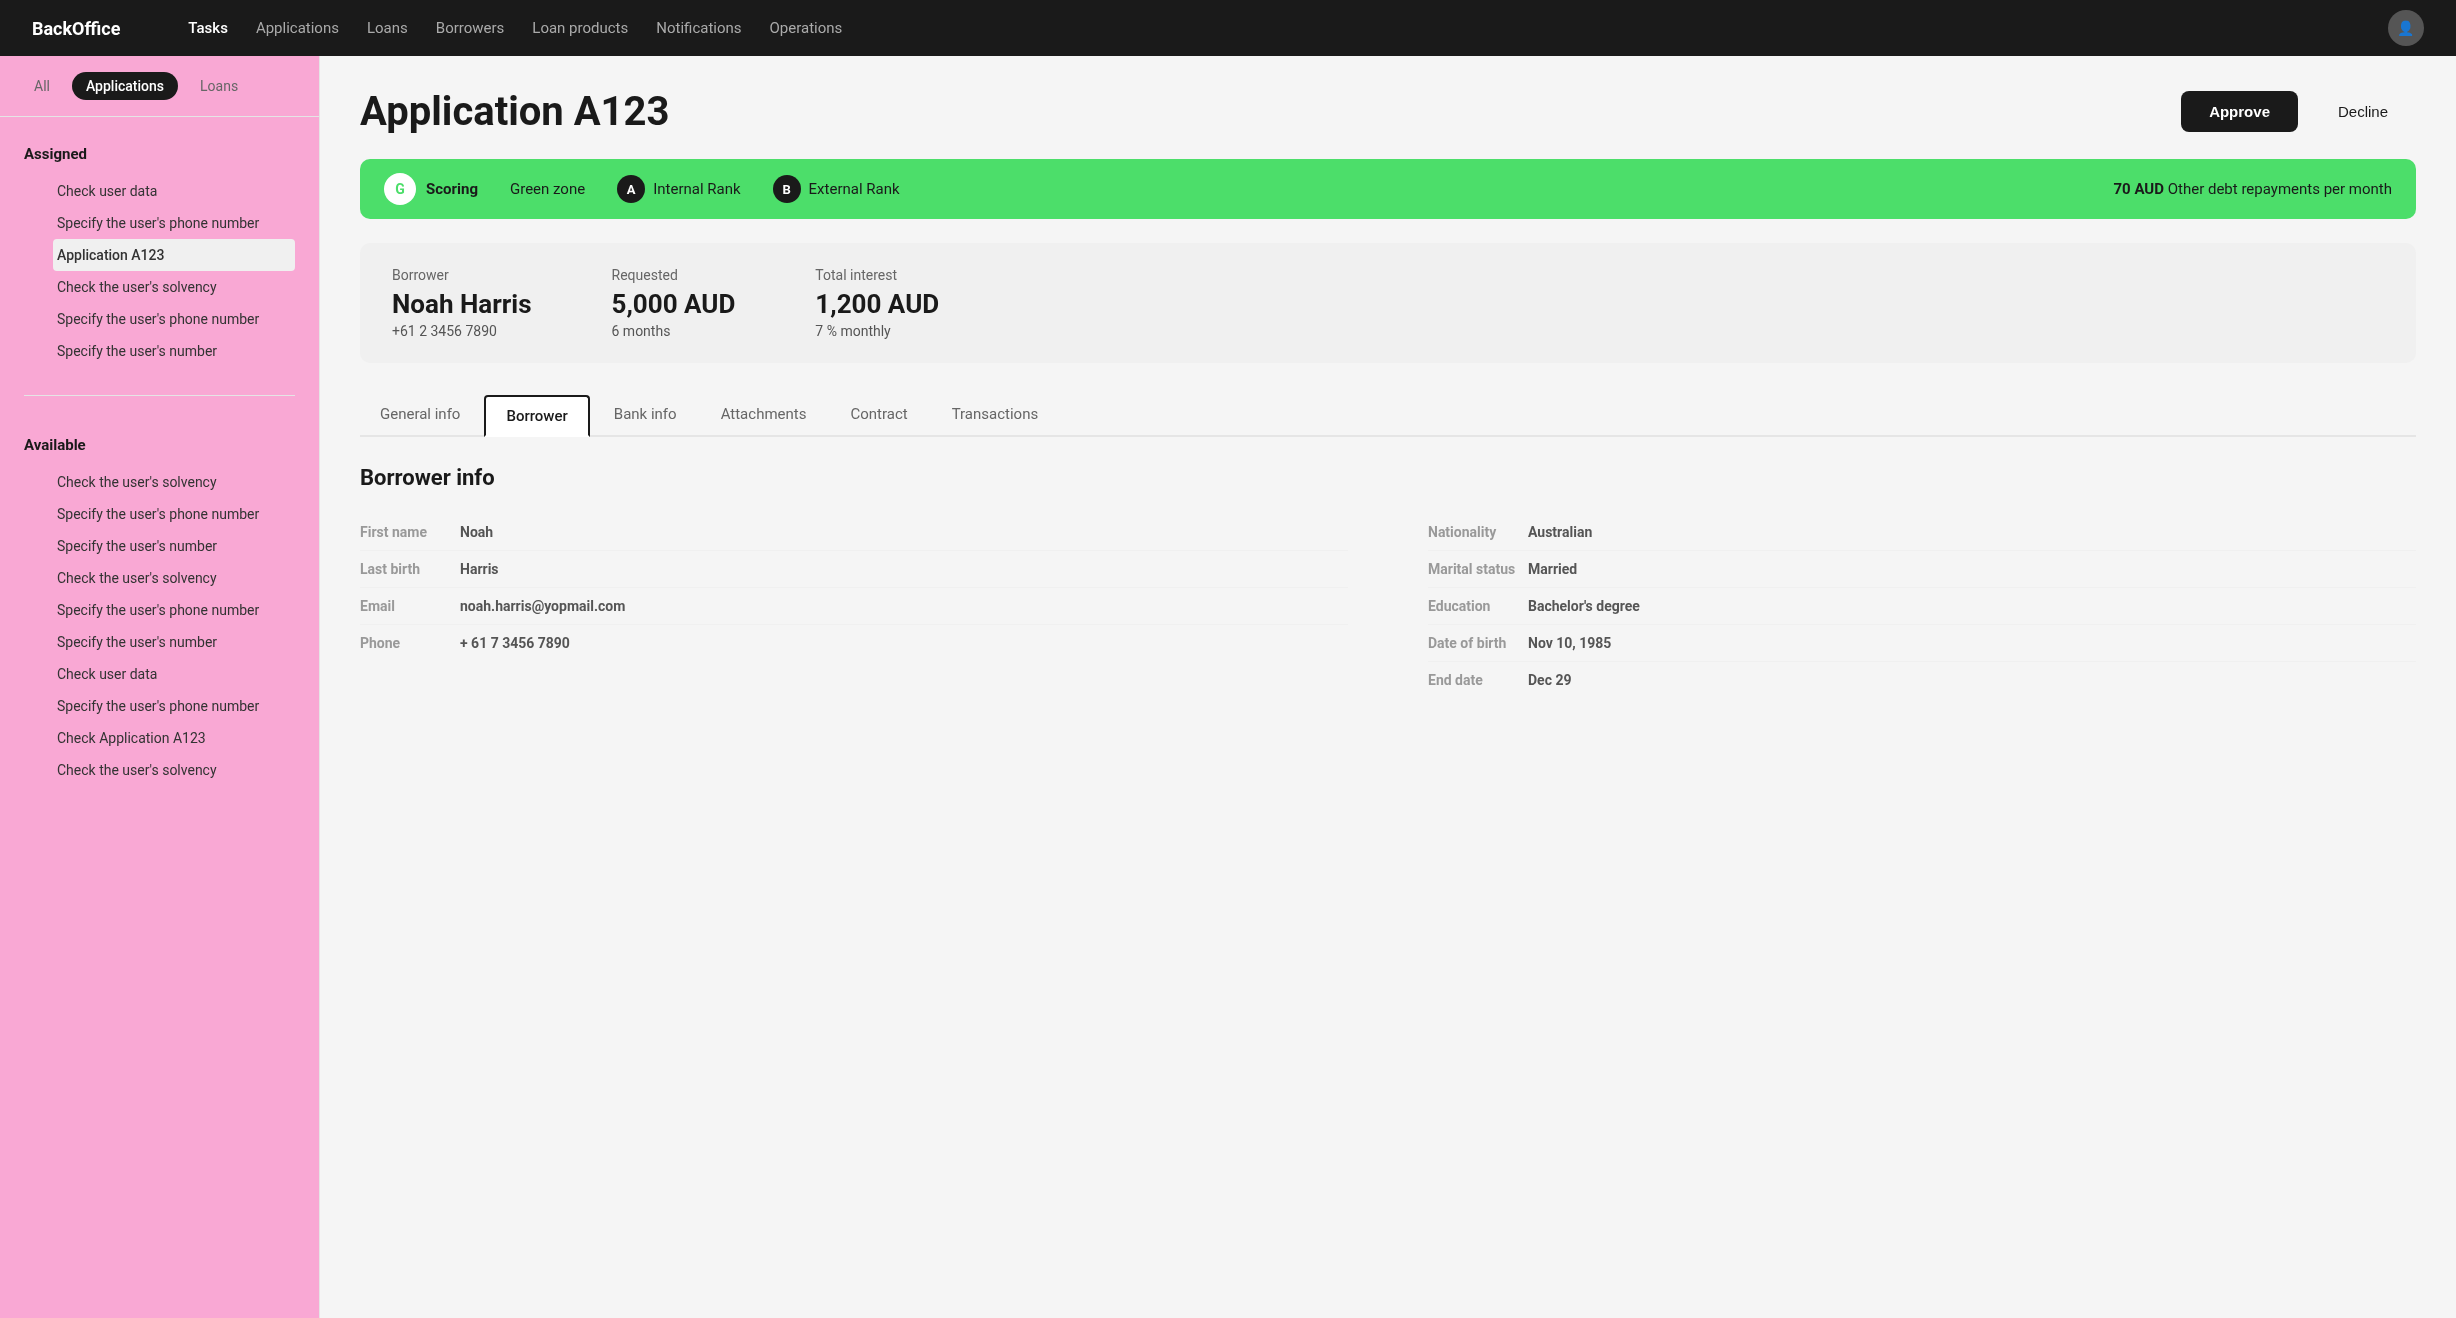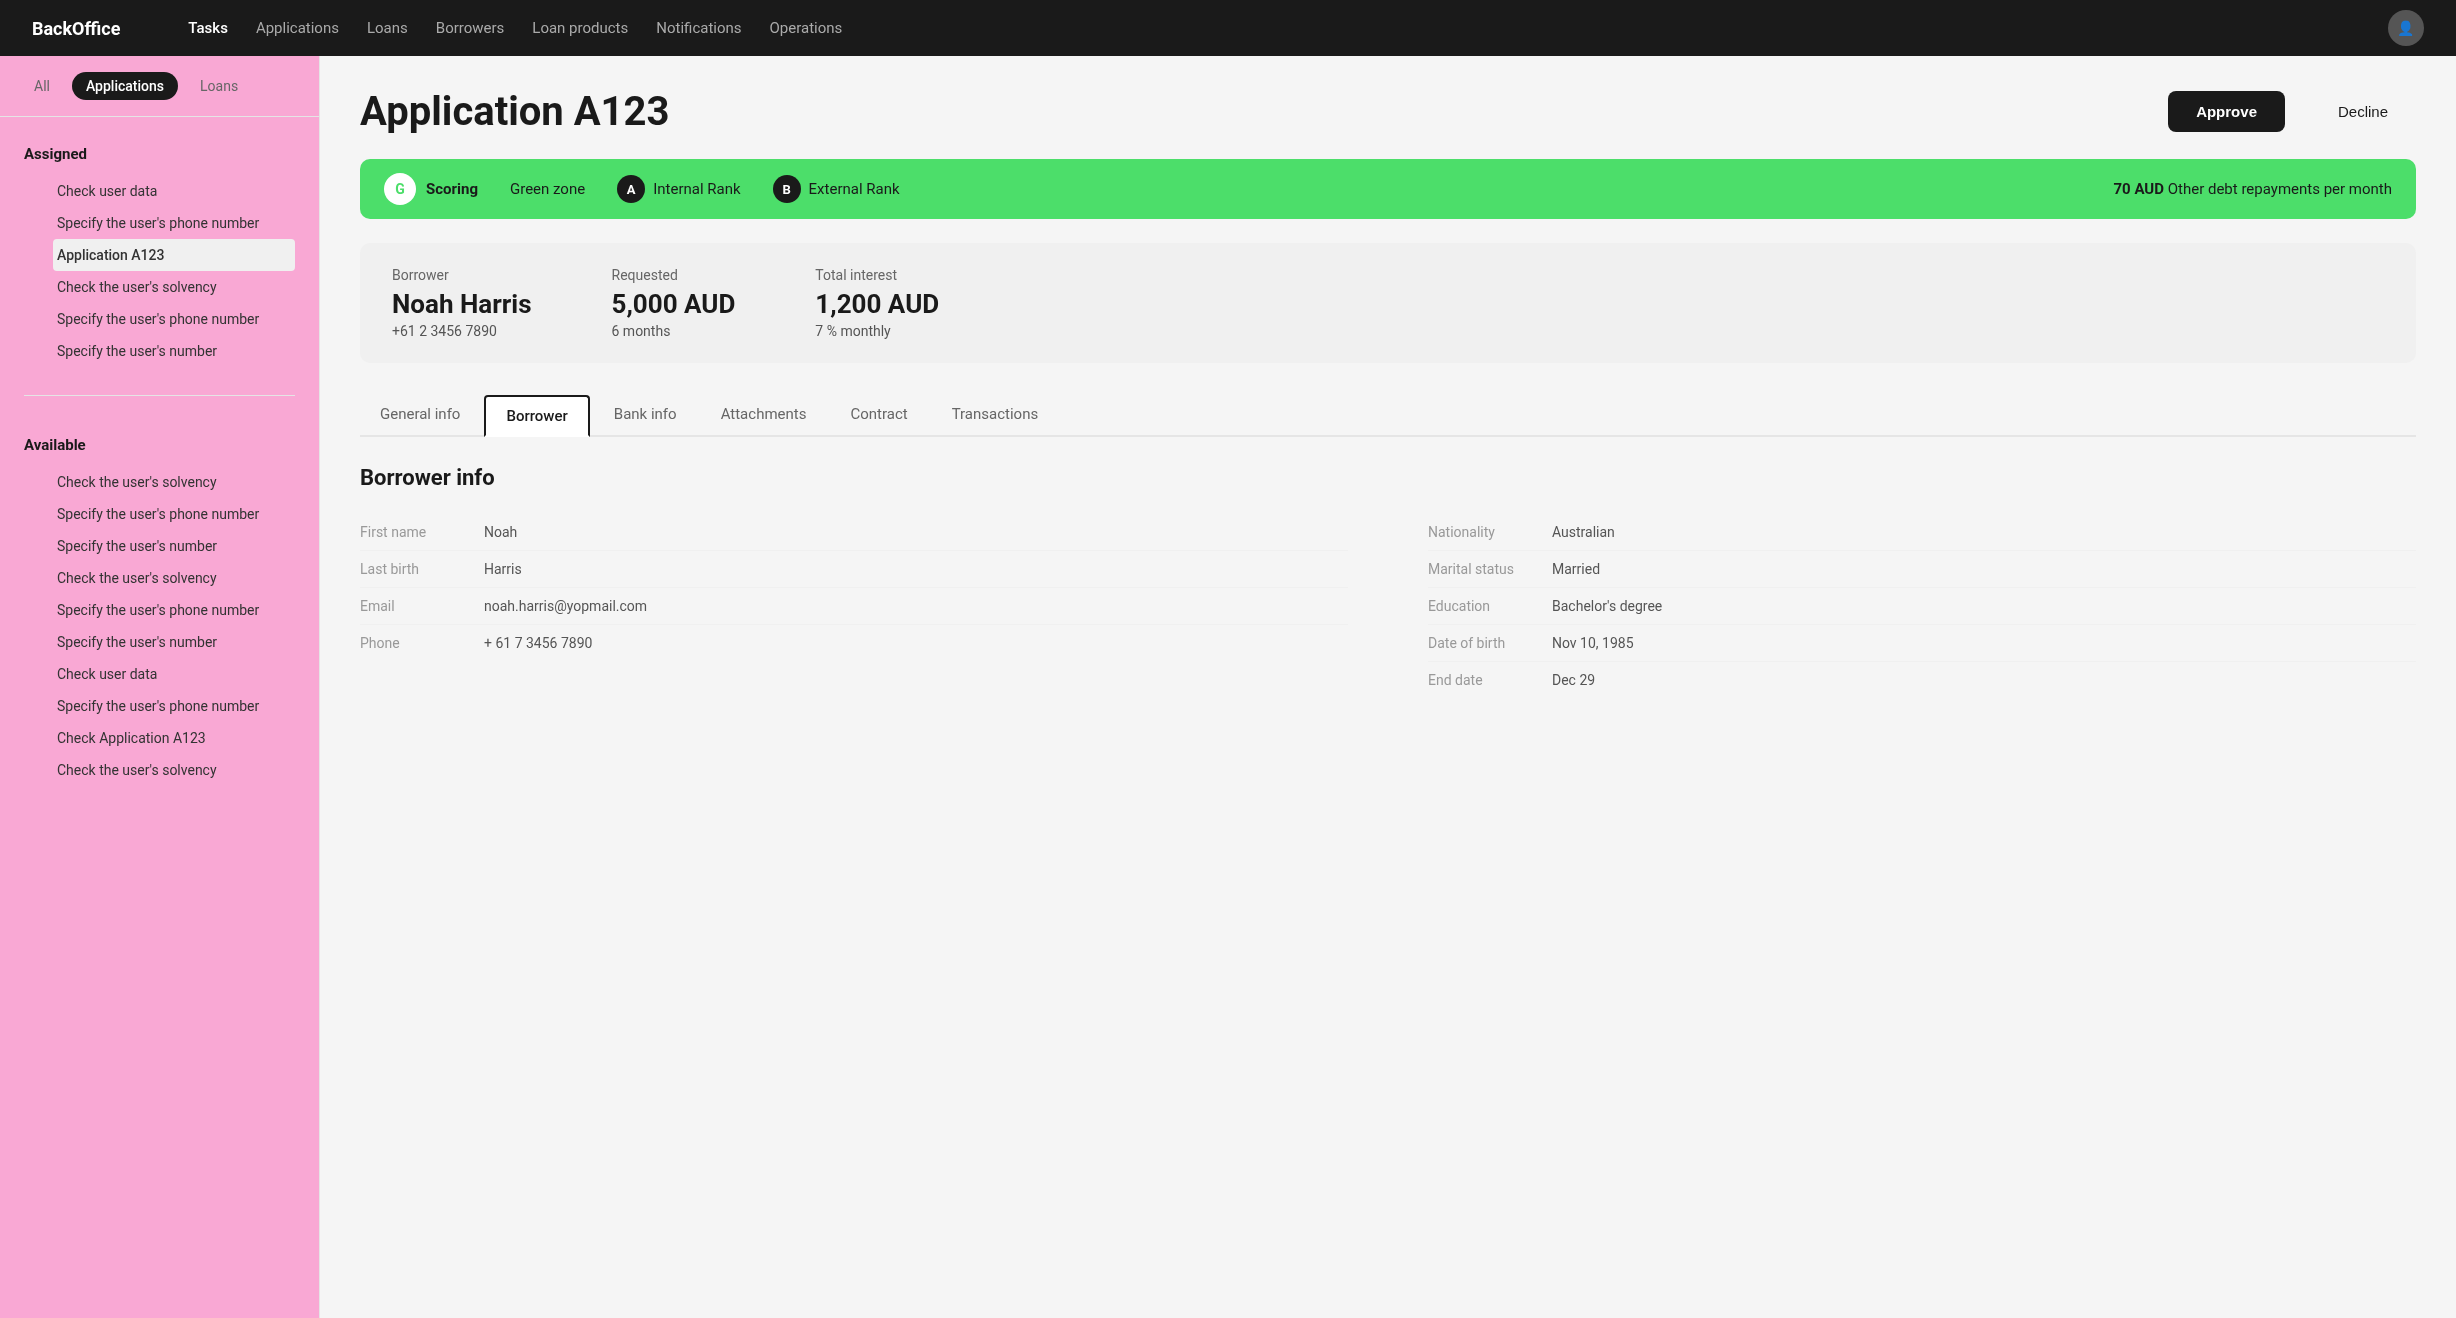--- a/index.html
+++ b/index.html
@@ -125,21 +125,21 @@
       justify-content: space-between;
       margin-bottom: 24px;
     }
     .page-title {
       font-size: 40px;
       font-weight: 700;
       color: #1a1a1a;
     }
     .header-actions {
       display: flex;
-      gap: 25px;
+      gap: 12px;
       align-items: center;
     }
     .btn-approve {
       background: #1a1a1a;
       color: #fff;
       border: none;
       padding: 12px 28px;
       border-radius: 8px;
       font-size: 15px;
       font-weight: 600;
@@ -276,24 +276,24 @@
       font-weight: 700;
       margin-bottom: 24px;
     }
     .info-grid {
       display: grid;
       grid-template-columns: 1fr 1fr;
       gap: 0 80px;
     }
     .info-row {
       display: flex;
-      gap: 24px;
       padding: 10px 0;
       border-bottom: 1px solid #f0f0f0;
       align-items: baseline;
+      font-weight: bold;
     }
     .info-row:last-child {
       border-bottom: none;
     }
     .info-label {
       font-size: 14px;
       color: #999;
       min-width: 100px;
       flex-shrink: 0;
     }

